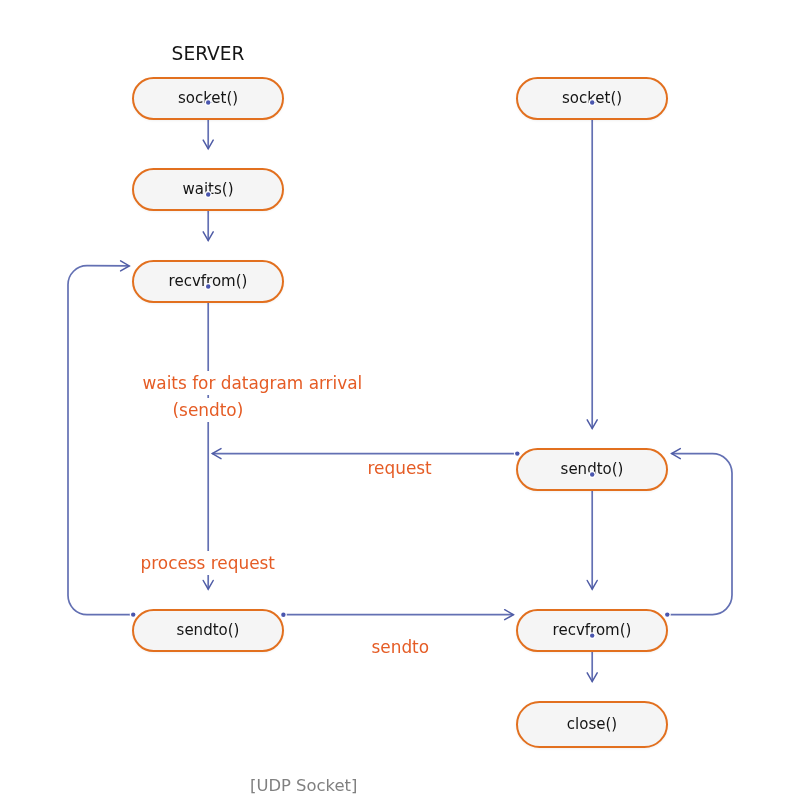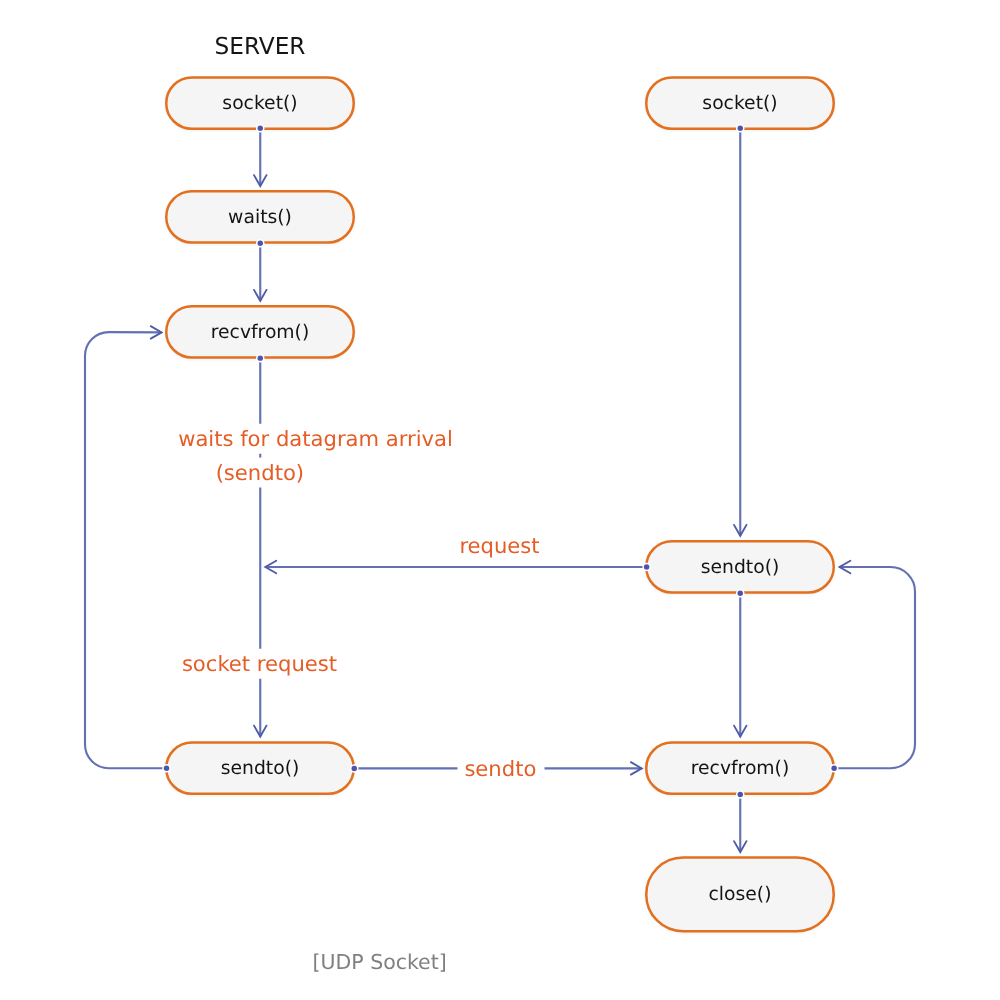--- a/index.html
+++ b/index.html
@@ -2,21 +2,21 @@
 <html style="--bg: #FFFFFF; --node-border: #E2701F; --node-fill: #F5F5F5; --node-text: #141414; --arrow: #6370B3; --label: #E55C25; --title: #151515; --caption: #808080;"><head>
 <meta charset="utf-8">
 <title>UDP Socket Diagram</title>
 <style>
   :root{
     --bg:#FFFFFF; --node-border:#E2701F; --node-fill:#F5F5F5; --node-text:#141414;
     --arrow:#6370B3; --label:#E55C25; --title:#151515; --caption:#808080;
   }
   html,body{margin:0;padding:0;}
   *{-webkit-font-smoothing:antialiased;-moz-osx-font-smoothing:grayscale;}
-  .node,.title,.lbl,.lbl>span,.caption{will-change:transform;}
+  .node,.title,.lbl,.lbl>span,.caption{will-change:transform;margin-top:16px;}
   body{width:800px;height:800px;background:var(--bg);overflow:hidden;
        font-family:"DejaVu Sans",sans-serif;}
   #stage{position:relative;width:800px;height:800px;background:var(--bg);}
   svg#edges{position:absolute;left:0;top:0;width:800px;height:800px;z-index:1;}
   svg#dots{position:absolute;left:0;top:0;width:800px;height:800px;z-index:5;
            pointer-events:none;}
   .node{position:absolute;box-sizing:border-box;background:var(--node-fill);
         border:2px solid var(--node-border);border-radius:999px;
         display:flex;align-items:center;justify-content:center;
         color:var(--node-text);font-size:15px;line-height:1;z-index:3;
@@ -112,22 +112,22 @@
     </div>
     <div class="node" style="left: 516.2px; top: 60.5px; width: 152px; height: 43px;">
       <span>socket()</span>
     </div>
     <div class="node" style="left: 516.2px; top: 432px; width: 152px; height: 43px;">
       <span>sendto()</span>
     </div>
     <div class="node" style="left: 516.2px; top: 592.6px; width: 152px; height: 43px;">
       <span>recvfrom()</span>
     </div>
-    <div class="node" style="left: 516.2px; top: 685px; width: 152px; height: 61px; align-items: center;">
+    <div class="node" style="left: 516.2px; top: 685px; width: 152px; height: 47px; align-items: center;">
       <span>close()</span>
     </div>
     <div class="lbl" style="left: 48px; top: 339px; width: 320px; text-align: right;"><span>waits for datagram arrival</span></div>
     <div class="lbl" style="left: 48px; top: 366px; width: 320px;"><span>(sendto)</span></div>
     <div class="lbl" style="left: 240px; top: 424px; width: 320px;"><span>request</span></div>
-    <div class="lbl" style="left: 48px; top: 519px; width: 320px;"><span>socket request</span></div>
+    <div class="lbl" style="left: 48px; top: 519px; width: 320px;"><span>process request</span></div>
     <div class="lbl" style="left: 240px; top: 603px; width: 320px;"><span>sendto</span></div>
     <div class="caption" style="left: 250px; top: 760px; width: 300px;">[UDP Socket]</div>
   </div>
 
 </body></html>

